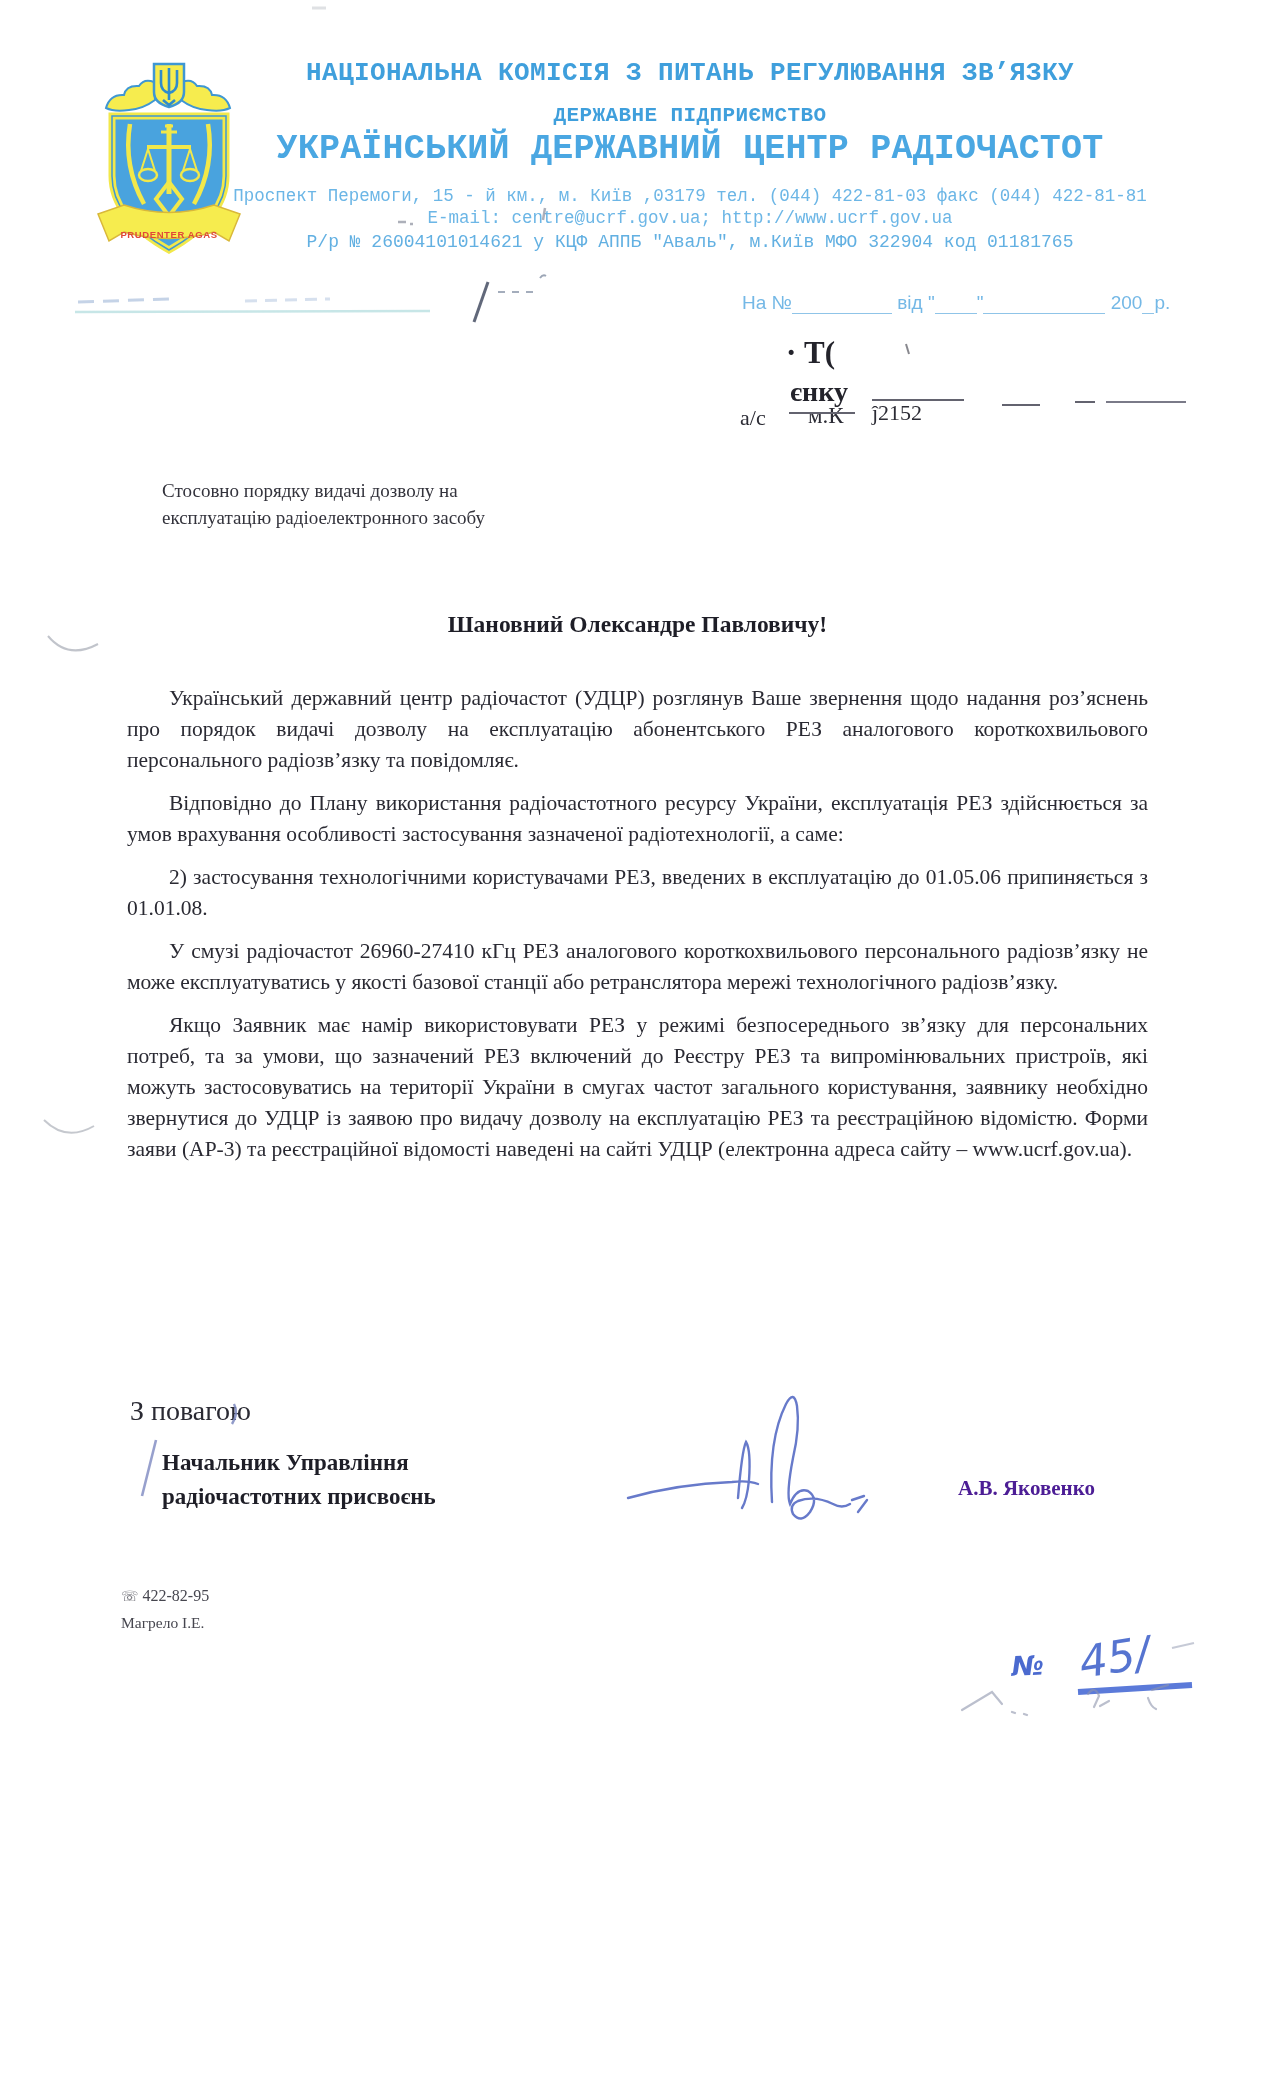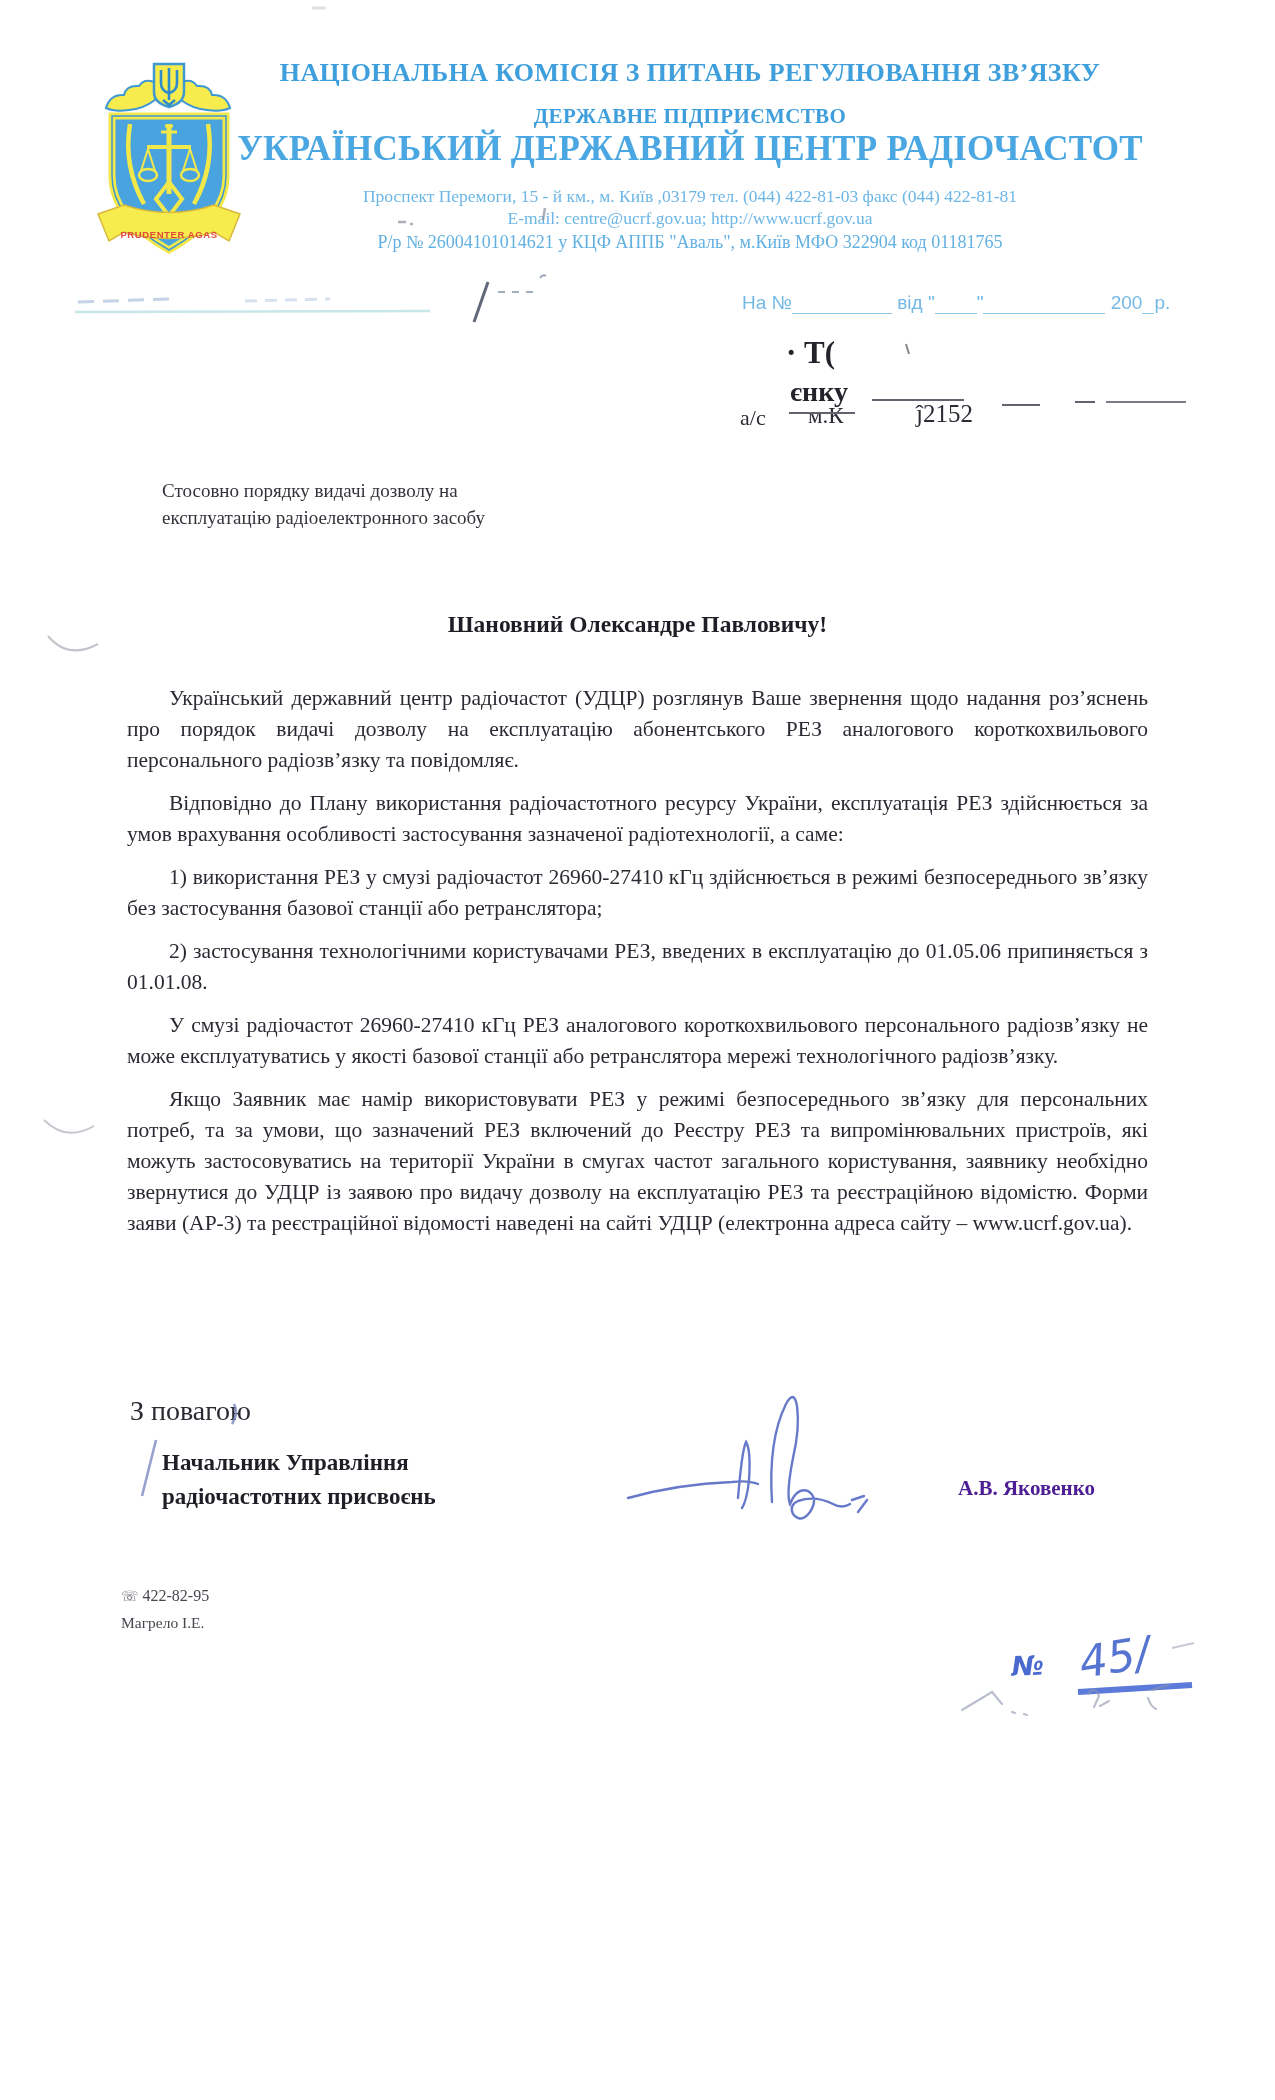--- a/index.html
+++ b/index.html
@@ -1,36 +1,36 @@
 <!DOCTYPE html>
 <html><head>
 <meta charset="utf-8">
 <style>
   html,body{margin:0;padding:0;background:#ffffff;}
   .page{position:relative;width:1275px;height:2100px;background:#ffffff;overflow:hidden;
         font-family:"Liberation Serif", serif;}
   .abs{position:absolute;}
   
-  .hdr{font-family:Liberation Serif, serif;text-align:center;left:150px;width:1080px;}
+  .hdr{font-family:Liberation Mono, monospace;text-align:center;left:150px;width:1080px;}
   .hdr-commission{top:58px;font-size:26px;font-weight:bold;color:#3f9fdc;letter-spacing:.4px;}
   .hdr-enterprise{top:104px;font-size:21px;font-weight:bold;color:#3f9fdc;letter-spacing:.4px;}
   .hdr-org{top:129px;font-size:35px;font-weight:bold;color:#4aa7e2;letter-spacing:.2px;}
   .hdr-address{top:186px;font-size:17.5px;color:#6cb6e6;}
   .hdr-email{top:208px;font-size:17.5px;color:#6cb6e6;}
   .hdr-bank{top:232px;font-size:18px;color:#62b0e2;}
   
   .ref-row{left:742px;top:292px;font-family:"Liberation Sans", sans-serif;font-size:19px;
            color:#74b8e6;white-space:nowrap;}
   .ref-row .u{display:inline-block;border-bottom:1.5px solid #8fc4e8;height:18px;vertical-align:bottom;}
   
   .adr-t{left:786px;top:335px;font-size:31px;font-weight:bold;color:#23232b;}
   .adr-name{left:790px;top:376px;font-size:28px;font-weight:bold;color:#23232b;}
   .adr-box{left:740px;top:405px;font-size:22px;color:#2c2c35;}
   .adr-city{left:808px;top:403px;font-size:23px;color:#2c2c35;}
-  .adr-post{left:872px;top:400px;font-size:25px;color:#2c2c35;margin-left:44px;}
+  .adr-post{left:872px;top:400px;font-size:22px;color:#2c2c35;}
   .hline{position:absolute;background:#63636f;height:2px;}
   
   .subject{left:162px;top:477px;width:400px;font-size:19px;line-height:27px;color:#33333c;}
   .subject span{display:block;}
   
   .salutation{left:115px;top:611px;width:1045px;text-align:center;font-size:23.5px;
               font-weight:bold;color:#1e1e27;}
   .body-text{left:115px;top:671px;width:1045px;font-size:21.5px;line-height:31px;
              text-align:justify;color:#2a2a33;}
   .body-text p{margin:12px;text-indent:42px;}
@@ -120,21 +120,20 @@
   <div class="abs subject">
     <span>Стосовно порядку видачі дозволу на</span>
     <span>експлуатацію радіоелектронного засобу</span>
   </div>
 
   <div class="abs salutation">Шановний Олександре Павловичу!</div>
 
   <div class="abs body-text">
     <p>Український державний центр радіочастот (УДЦР) розглянув Ваше звернення щодо надання роз’яснень про порядок видачі дозволу на експлуатацію абонентського РЕЗ аналогового короткохвильового персонального радіозв’язку та повідомляє.</p>
     <p>Відповідно до Плану використання радіочастотного ресурсу України, експлуатація РЕЗ здійснюється за умов врахування особливості застосування зазначеної радіотехнології, а саме:</p>
-    <p>1) використання РЕЗ у смузі радіочастот 26960-27410 кГц здійснюється в режимі безпосереднього зв’язку без застосування базової станції або ретранслятора;</p>
     <p>2) застосування технологічними користувачами РЕЗ, введених в експлуатацію до 01.05.06 припиняється з 01.01.08.</p>
     <p>У смузі радіочастот 26960-27410 кГц РЕЗ аналогового короткохвильового персонального радіозв’язку не може експлуатуватись у якості базової станції або ретранслятора мережі технологічного радіозв’язку.</p>
     <p>Якщо Заявник має намір використовувати РЕЗ у режимі безпосереднього зв’язку для персональних потреб, та за умови, що зазначений РЕЗ включений до Реєстру РЕЗ та випромінювальних пристроїв, які можуть застосовуватись на території України в смугах частот загального користування, заявнику необхідно звернутися до УДЦР із заявою про видачу дозволу на експлуатацію РЕЗ та реєстраційною відомістю. Форми заяви (АР-3) та реєстраційної відомості наведені на сайті УДЦР (електронна адреса сайту – www.ucrf.gov.ua).</p>
   </div>
 
   <div class="abs closing">З повагою</div>
   <div class="abs sig-title">
     <span>Начальник Управління</span>
     <span>радіочастотних присвоєнь</span>
   </div>

